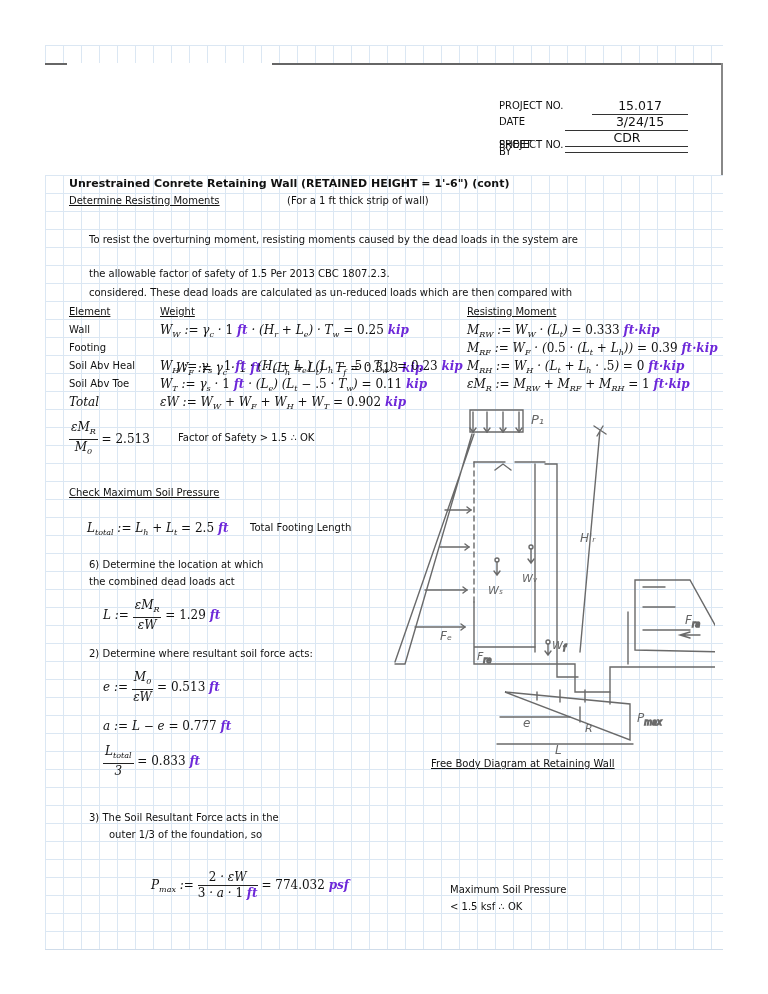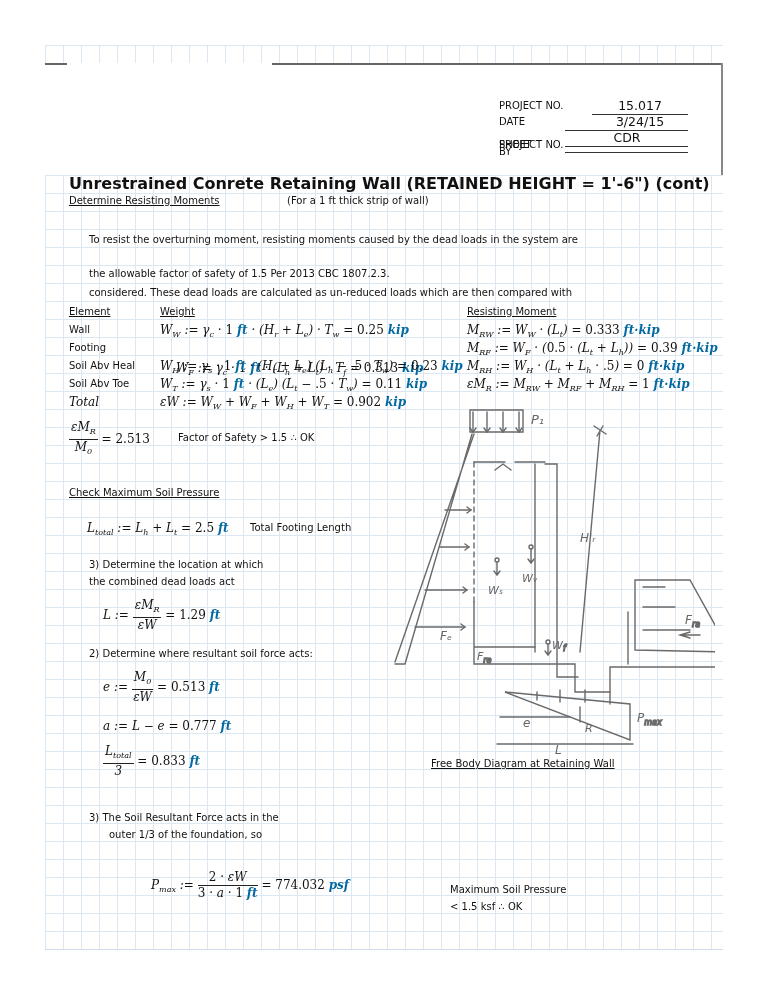--- a/index.html
+++ b/index.html
@@ -13,21 +13,21 @@
             background-size:18px 18px; }
     #grid-top { top:45px; height:18px; }
     #grid-main { top:175px; height:774px; border-bottom:1px solid #cfdcea; }
     .rule { position:absolute; background:#666; height:1.5px; }
     .vrule { position:absolute; background:#888; width:1.5px; }
     .t { position:absolute; font-size:10px; line-height:16px; white-space:nowrap; }
     .u { text-decoration:underline; }
     .b { font-weight:bold; }
     .math { font-family:"DejaVu Serif", serif; font-size:12px; font-style:italic; }
     .num { font-style:normal; }
-    .unit { color:#0369a1; font-weight:bold; font-style:italic; }
+    .unit { color:#6d28d9; font-weight:bold; font-style:italic; }
     sub { font-size:8px; }
     .frac { display:inline-block; vertical-align:middle; text-align:center; }
     .frac > span { display:block; line-height:15px; }
     .frac > span.top { border-bottom:1px solid #222; padding:0 2px; }
     .hdr-line { position:absolute; height:1px; background:#333; }
     .hdr-val { position:absolute; font-size:12.5px; text-align:center; }
     svg.fbd { position:absolute; left:385px; top:402px; }
     svg.fbd * { fill:none; stroke:#6a6a6a; stroke-width:1.4; stroke-linecap:round; }
     svg.fbd text { fill:#666; stroke:none; font-family:"DejaVu Sans", sans-serif; font-style:italic; }
   </style>
@@ -52,21 +52,21 @@
 
   <div class="t" style="left:499px;top:144px;">BY</div>
   <div class="hdr-val" style="left:592px;top:130px;width:70px;">CDR</div>
   <div class="hdr-line" style="left:565px;top:146px;width:123px;"></div>
 
   <div class="t" style="left:499px;top:137px;"></div>
   <div class="t" style="left:499px;top:137px;">SHEET</div>
   <div class="hdr-line" style="left:565px;top:152px;width:123px;"></div>
 </div>
 
-<div class="t b" style="left:69px;top:176px;font-size:16px;">Unrestrained Conrete Retaining Wall (RETAINED HEIGHT = 1'-6") (cont)</div>
+<div class="t b" style="left:69px;top:176px;font-size:11px;">Unrestrained Conrete Retaining Wall (RETAINED HEIGHT = 1'-6") (cont)</div>
 <div class="t u" style="left:69px;top:193px;">Determine Resisting Moments</div>
 <div class="t" style="left:287px;top:193px;">(For a 1 ft thick strip of wall)</div>
 
 <div class="t" style="left:89px;top:232px;">To resist the overturning moment, resisting moments caused by the dead loads in the system are</div>
 <div class="t" style="left:89px;top:249px;margin-top:36px;">considered.  These dead loads are calculated as un-reduced loads which are then compared with</div>
 <div class="t" style="left:89px;top:266px;">the allowable factor of safety of 1.5 Per 2013 CBC 1807.2.3.</div>
 
 <div class="t u" style="left:69px;top:304px;">Element</div>
 <div class="t u" style="left:160px;top:304px;">Weight</div>
 <div class="t u" style="left:467px;top:304px;">Resisting Moment</div>
@@ -92,21 +92,21 @@
 
 <div class="t math" style="left:69px;top:420px;line-height:normal;">
   <span class="frac"><span class="top">εM<sub>R</sub></span><span>M<sub>0</sub></span></span> = <span class="num">2.513</span>
 </div>
 <div class="t" style="left:178px;top:430px;">Factor of Safety &gt; 1.5 ∴ OK</div>
 
 <div class="t u" style="left:69px;top:485px;">Check Maximum Soil Pressure</div>
 <div class="t math" style="left:87px;top:520px;">L<sub>total</sub> := L<sub>h</sub> + L<sub>t</sub> = <span class="num">2.5</span> <span class="unit">ft</span></div>
 <div class="t" style="left:250px;top:520px;">Total Footing Length</div>
 
-<div class="t" style="left:89px;top:557px;">3) Determine the location at which</div>
+<div class="t" style="left:89px;top:557px;">6) Determine the location at which</div>
 <div class="t" style="left:89px;top:574px;">the combined dead loads act</div>
 <div class="t math" style="left:103px;top:598px;line-height:normal;">
   L := <span class="frac"><span class="top">εM<sub>R</sub></span><span>εW</span></span> = <span class="num">1.29</span> <span class="unit">ft</span>
 </div>
 
 <div class="t" style="left:89px;top:646px;">2) Determine where resultant soil force acts:</div>
 <div class="t math" style="left:103px;top:670px;line-height:normal;">
   e := <span class="frac"><span class="top">M<sub>0</sub></span><span>εW</span></span> = <span class="num">0.513</span> <span class="unit">ft</span>
 </div>
 <div class="t math" style="left:103px;top:718px;">

